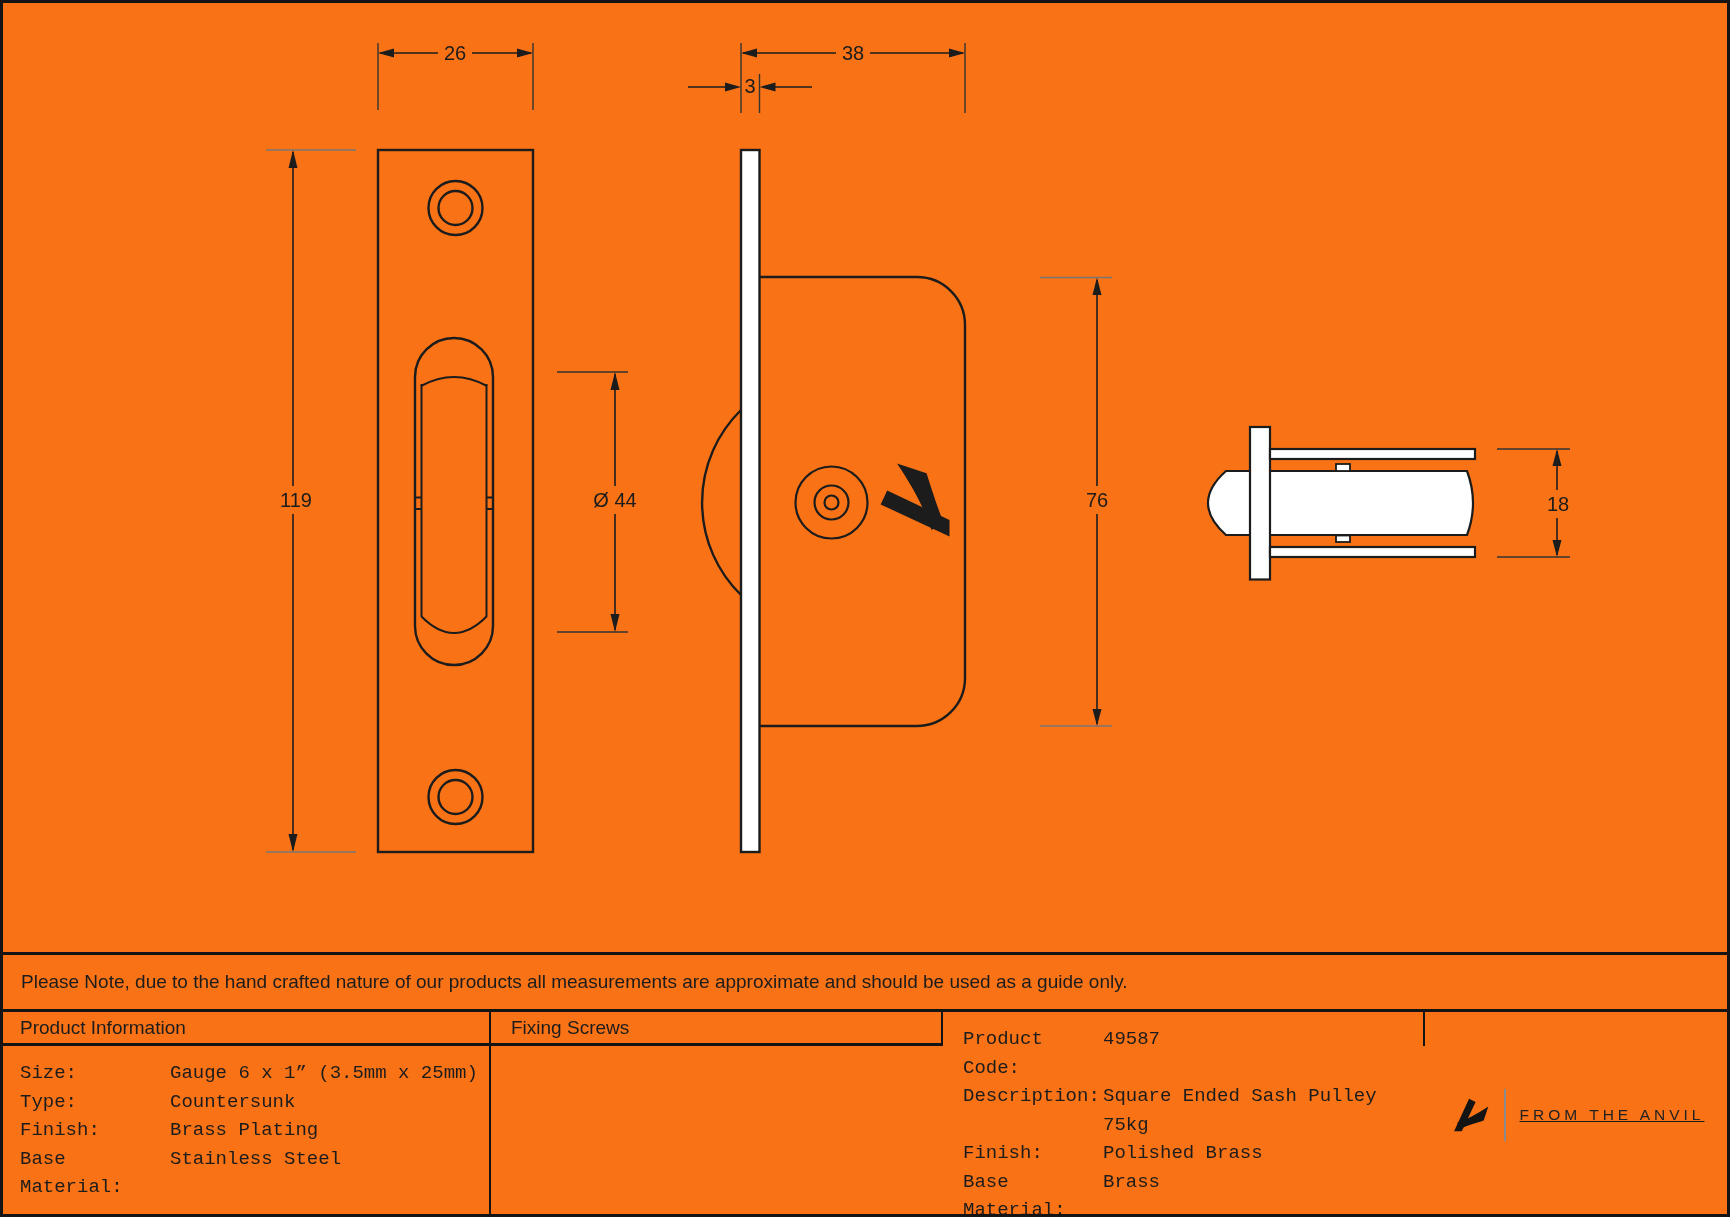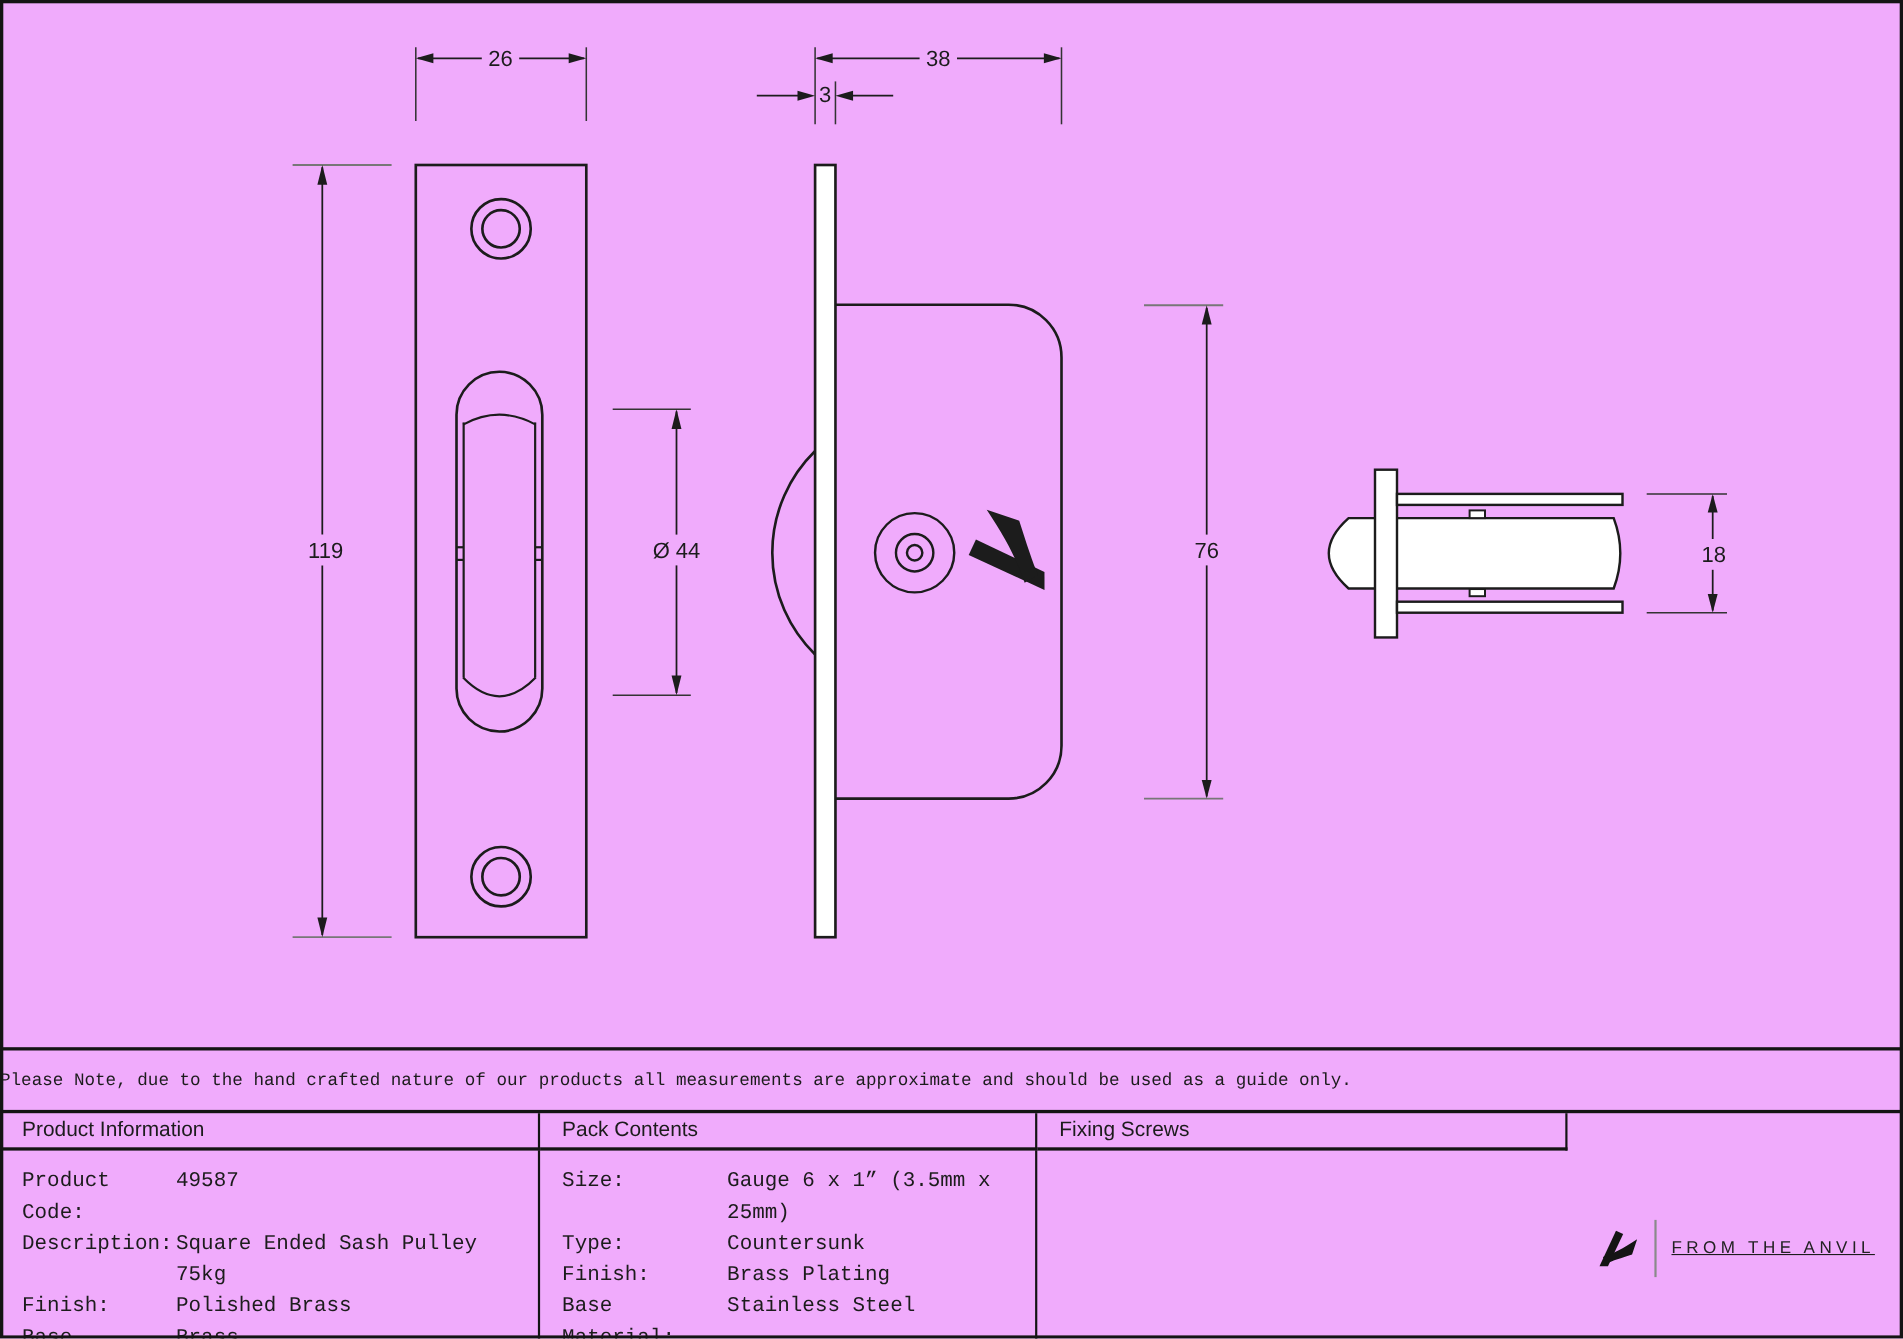--- a/index.html
+++ b/index.html
@@ -1,34 +1,33 @@
 <!DOCTYPE html>
 <html><head>
 <meta charset="utf-8">
 <style>
   html,body { margin:0; padding:0; background:#e8e8e8; }
   .page {
-    position:relative; width:1730px; height:1217px; background:#f0abfc;
+    position:relative; width:1730px; height:1217px; background:#f97316;
     font-family:"Liberation Sans", sans-serif; color:#1c1c1c;
     margin:0 auto; overflow:hidden;
   }
   .page-border {
     position:absolute; inset:0; border:3px solid #141414;
     pointer-events:none; z-index:10; box-sizing:border-box;
   }
   svg.drawing { position:absolute; top:0; left:0; display:block; }
   svg.drawing text {
     font-family:"Liberation Sans", sans-serif; font-size:20px; fill:#1c1c1c;
   }
   .note-row {
     position:absolute; top:952px; left:0; width:1730px; height:57px;
     box-sizing:border-box; border-top:3px solid #141414;
-    display:flex; align-items:center; 
-    font-size:16px;
-    font-family:Liberation Mono, monospace;
+    display:flex; align-items:center; padding-left:21px;
+    font-size:19px;
   }
   .info-table {
     position:absolute; top:1009px; left:0; width:1730px; height:208px;
     box-sizing:border-box; border-top:3px solid #141414;
     display:grid; grid-template-columns:491px 452px 482px 1fr;
     grid-template-rows:34px 1fr; font-size:19px;
   }
   .info-table .hcell {
     border-right:2.5px solid #141414; border-bottom:3px solid #141414;
     display:flex; align-items:center; padding-left:20px; box-sizing:border-box;
@@ -202,23 +201,20 @@
   <div class="note-row">
     <span>Please Note, due to the hand crafted nature of our products all measurements are approximate and should be used as a guide only.</span>
   </div>
 
   <div class="info-table">
 
     <div class="hcell">
       <span>Product Information</span>
     </div>
     <div class="hcell">
-      <span>Pack Contents</span>
-    </div>
-    <div class="hcell">
       <span>Fixing Screws</span>
     </div>
 
     <div class="brand-cell">
       <svg width="40" height="36" viewBox="0 0 104 88">
         <g fill="#141414">
           <path d="M8,86 L28,86 L64,10 L47,2 Z"></path>
           <path d="M16,64 C38,57 64,44 97,22 L85,58 C60,66 38,73 25,79 Z"></path>
         </g>
       </svg>

